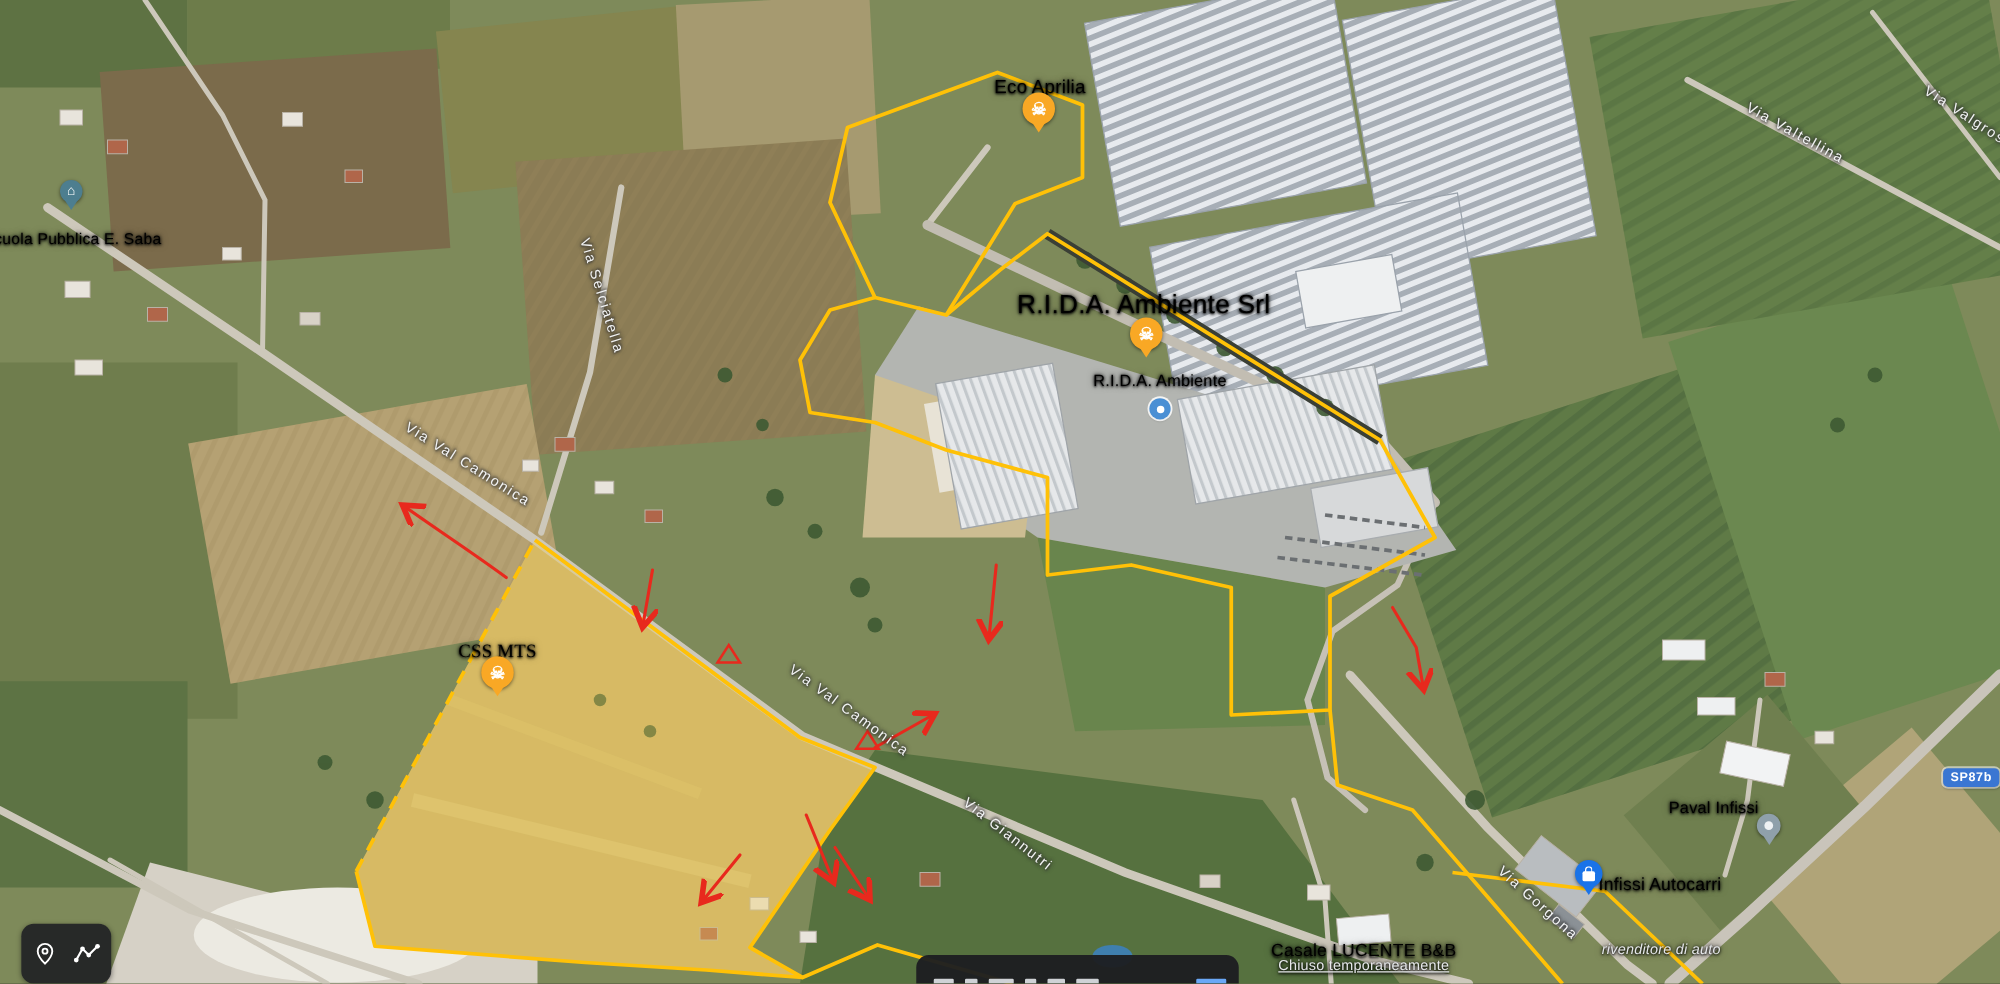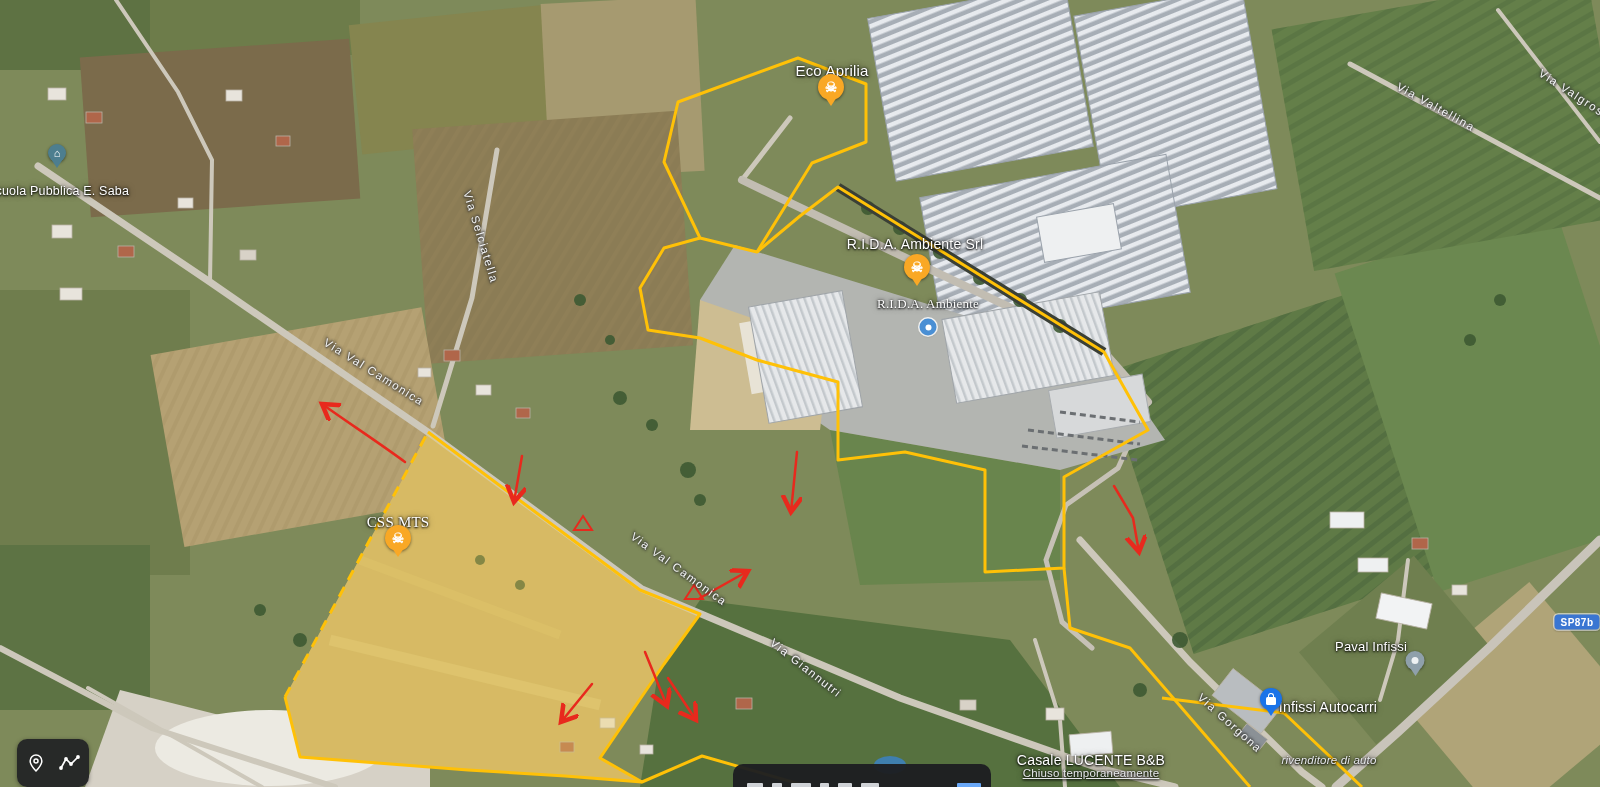--- a/index.html
+++ b/index.html
@@ -1,21 +1,21 @@
 <!DOCTYPE html>
 <html><head>
 <meta charset="utf-8">
 <style>
   html,body{margin:0;padding:0;background:#222;}
   .stage{position:relative;width:1600px;height:787px;overflow:hidden;
          font-family:"Liberation Sans",sans-serif;background:#7e8a5a;}
   .stage svg.terrain{position:absolute;left:0;top:0;}
 
   
-  .poi-label{position:absolute;transform:translate(-50%,-50%);color:#ffffff;font-weight:500;
+  .poi-label{position:absolute;transform:translate(-50%,-50%);color:#000000;font-weight:500;
     white-space:nowrap;letter-spacing:.2px;
     text-shadow:0 1px 2px rgba(0,0,0,.95),0 0 3px rgba(0,0,0,.8),0 0 6px rgba(0,0,0,.5);}
   .poi-sub{color:#e6e8ea;font-weight:400;}
   .road-label{position:absolute;color:#f3f4f5;font-size:11.5px;font-weight:400;white-space:nowrap;
     letter-spacing:1.6px;
     text-shadow:-1px -1px 2px rgba(55,55,55,.9),1px 1px 2px rgba(55,55,55,.9),0 0 4px rgba(40,40,40,.8);}
   .route-badge{position:absolute;transform:translate(-50%,-50%);background:#3A76D2;color:#fff;
     font-size:10px;font-weight:700;padding:2px 6px;border-radius:4px;letter-spacing:.5px;
     box-shadow:0 0 0 1.5px rgba(255,255,255,.55),0 1px 2px rgba(0,0,0,.4);}
 
@@ -235,22 +235,22 @@
   <div class="road-label" style="left:374px;top:372px;transform:translate(-50%,-50%) rotate(32deg);">Via Val Camonica</div>
   <div class="road-label" style="left:679px;top:569px;transform:translate(-50%,-50%) rotate(36deg);">Via Val Camonica</div>
   <div class="road-label" style="left:481px;top:237px;transform:translate(-50%,-50%) rotate(73deg);">Via Selciatella</div>
   <div class="road-label" style="left:806px;top:668px;transform:translate(-50%,-50%) rotate(38deg);">Via Giannutri</div>
   <div class="road-label" style="left:1230px;top:723px;transform:translate(-50%,-50%) rotate(42deg);">Via Gorgona</div>
   <div class="road-label" style="left:1436px;top:107px;transform:translate(-50%,-50%) rotate(29deg);">Via Valtellina</div>
   <div class="road-label" style="left:1580px;top:98px;transform:translate(-50%,-50%) rotate(33deg);">Via Valgrosina</div>
   <div class="route-badge" style="left:1577px;top:622px;">SP87b</div>
 
   <div class="poi-label" style="left:832px;top:70px;font-size:15px;">Eco Aprilia</div>
-  <div class="poi-label" style="left:915px;top:244px;font-size:14px;">R.I.D.A. Ambiente Srl</div>
-  <div class="poi-label" style="left:928px;top:304px;font-size:13px;font-family:Liberation Serif, serif;">R.I.D.A. Ambiente</div>
+  <div class="poi-label" style="left:915px;top:244px;font-size:21px;">R.I.D.A. Ambiente Srl</div>
+  <div class="poi-label" style="left:928px;top:304px;font-size:13px;">R.I.D.A. Ambiente</div>
   <div class="poi-label" style="left:398px;top:522px;font-size:15px;font-family:Liberation Serif, serif;">CSS MTS</div>
   <div class="poi-label" style="left:58px;top:191px;font-size:12.5px;">Scuola Pubblica E. Saba</div>
   <div class="poi-label" style="left:1371px;top:646px;font-size:13px;">Paval Infissi</div>
   <div class="poi-label" style="left:1328px;top:707px;font-size:14px;">Infissi Autocarri</div>
   <div class="poi-label poi-sub" style="left:1329px;top:760px;font-size:11.5px;font-style:italic;">rivenditore di auto</div>
   <div class="poi-label" style="left:1091px;top:760px;font-size:14px;text-align:center;">Casale LUCENTE B&amp;B</div>
   <div class="poi-label poi-sub" style="left:1091px;top:773px;font-size:11.5px;text-decoration:underline;">Chiuso temporaneamente</div>
 
   <div class="pin pin-hazard" style="left:831px;top:112px;">
     <span class="pin-head">

